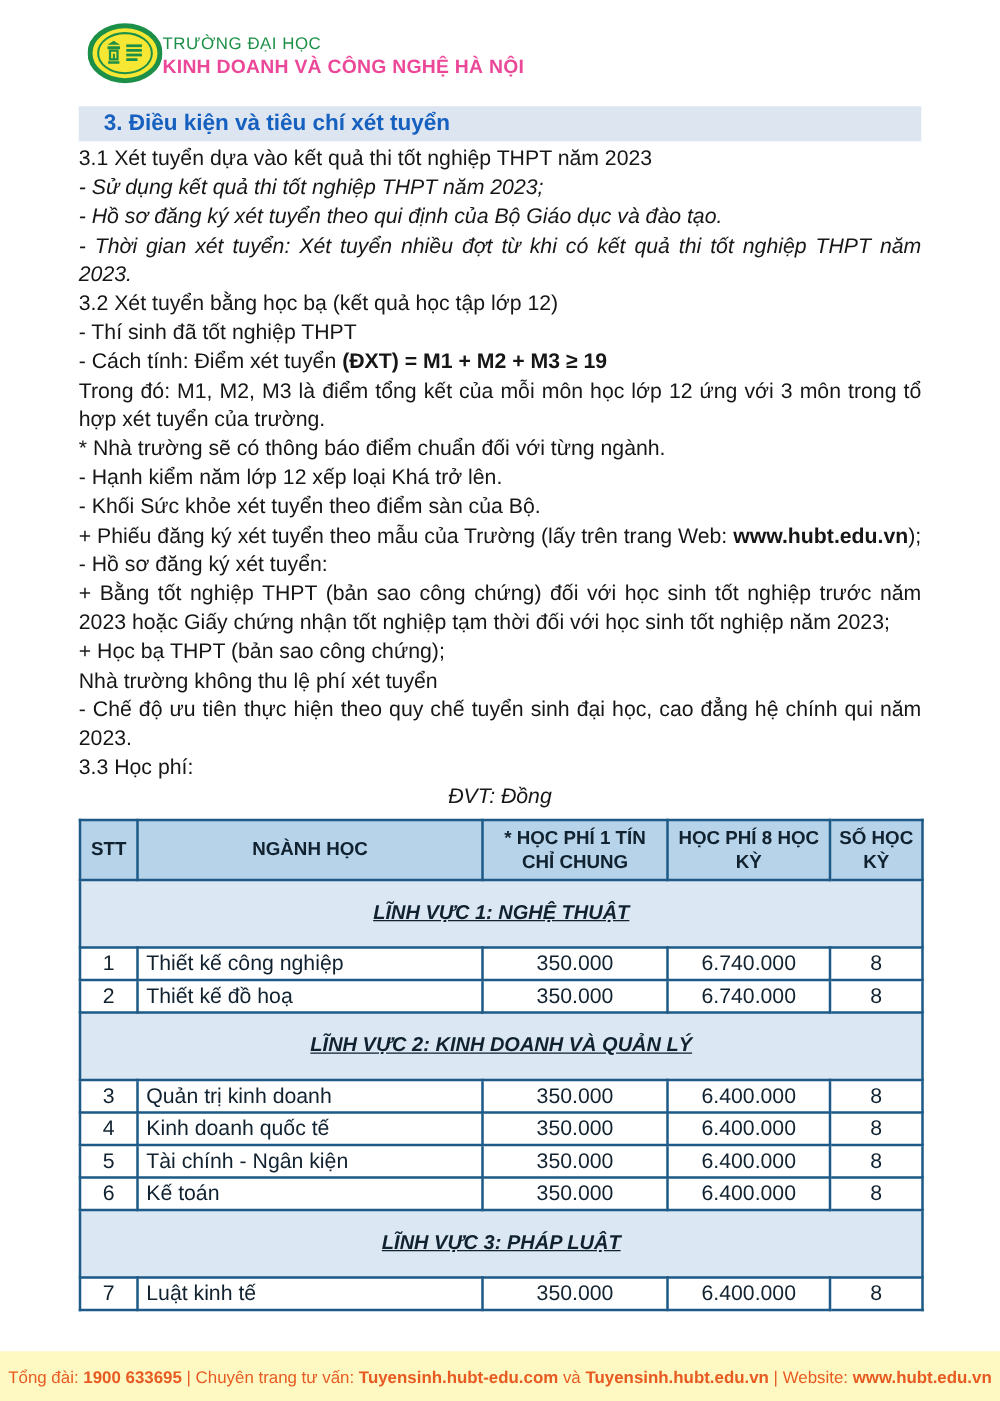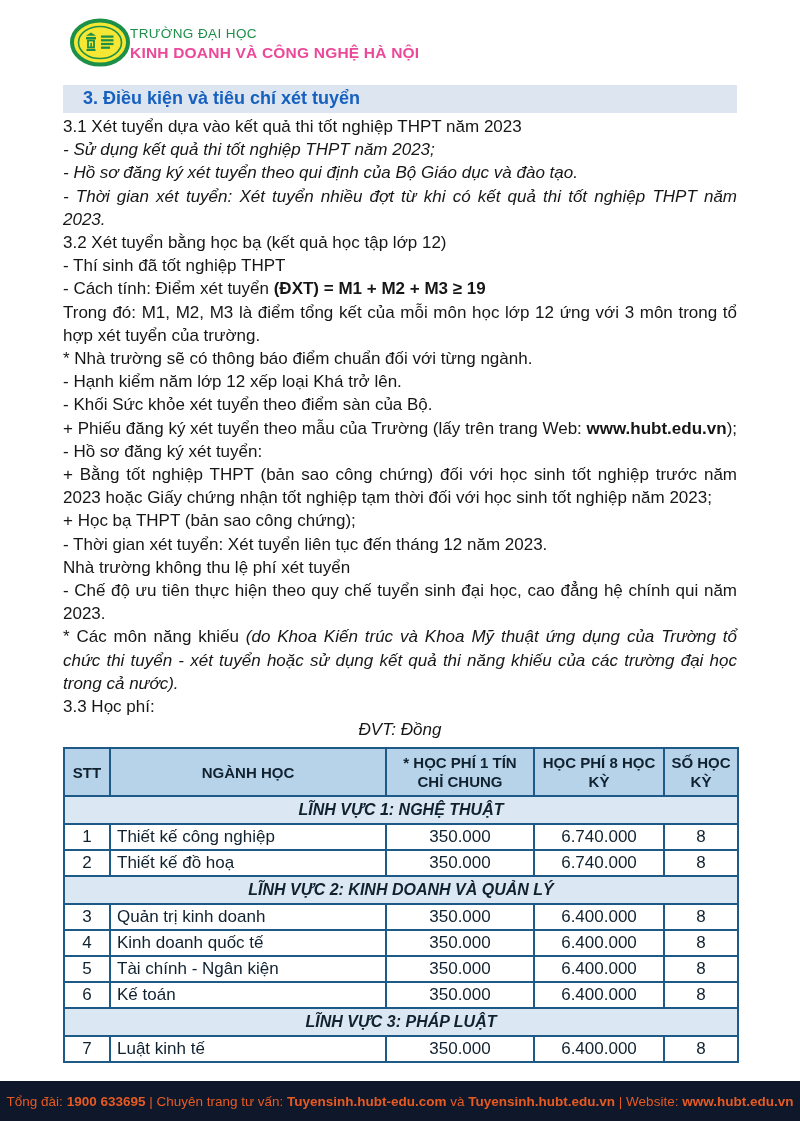--- a/index.html
+++ b/index.html
@@ -32,27 +32,27 @@
   table.hocphi th, table.hocphi td{
     border:2px solid #1d5a87;color:#10212f;
   }
   table.hocphi th{
     background:#b7d3e9;font-size:15px;font-weight:bold;text-align:center;
     padding:4px 2px;line-height:19px;
   }
   table.hocphi td{font-size:17px;padding:1px 6px;line-height:22px;background:#ffffff;}
   table.hocphi td.section-cell{
     background:#dbe7f3;font-weight:bold;font-style:italic;text-align:center;
-    font-size:16px;padding:2px 2px;
+    font-size:16px;padding:15px 2px;text-decoration:underline;
   }
   table.hocphi td.c0, table.hocphi td.c2, table.hocphi td.c3, table.hocphi td.c4{text-align:center;}
   table.hocphi td.c1{text-align:left;}
   
   .footer{
-    position:absolute;left:0;bottom:0;width:800px;height:40px;background:#0f172a;
+    position:absolute;left:0;bottom:0;width:800px;height:40px;background:#fef9c3;
     display:flex;align-items:center;justify-content:center;
     font-size:13.5px;color:#e75b22;white-space:nowrap;
   }
 </style>
 </head>
 <body>
 
 <div class="page">
 
   <div class="brand">
@@ -89,24 +89,22 @@
         <p><span class="r-n">- Thí sinh đã tốt nghiệp THPT</span></p>
         <p><span class="r-n">- Cách tính: Điểm xét tuyển </span><span class="r-b">(ĐXT) = M1 + M2 + M3 ≥ 19</span></p>
         <p><span class="r-n">Trong đó: M1, M2, M3 là điểm tổng kết của mỗi môn học lớp 12 ứng với 3 môn trong tổ hợp xét tuyển của trường.</span></p>
         <p><span class="r-n">* Nhà trường sẽ có thông báo điểm chuẩn đối với từng ngành.</span></p>
         <p><span class="r-n">- Hạnh kiểm năm lớp 12 xếp loại Khá trở lên.</span></p>
         <p><span class="r-n">- Khối Sức khỏe xét tuyển theo điểm sàn của Bộ.</span></p>
         <p><span class="r-n">+ Phiếu đăng ký xét tuyển theo mẫu của Trường (lấy trên trang Web: </span><span class="r-b">www.hubt.edu.vn</span><span class="r-n">);</span></p>
         <p><span class="r-n">- Hồ sơ đăng ký xét tuyển:</span></p>
         <p><span class="r-n">+ Bằng tốt nghiệp THPT (bản sao công chứng) đối với học sinh tốt nghiệp trước năm 2023 hoặc Giấy chứng nhận tốt nghiệp tạm thời đối với học sinh tốt nghiệp năm 2023;</span></p>
         <p><span class="r-n">+ Học bạ THPT (bản sao công chứng);</span></p>
-        <p><span class="r-n">- Thời gian xét tuyển: Xét tuyển liên tục đến tháng 12 năm 2023.</span></p>
         <p><span class="r-n">Nhà trường không thu lệ phí xét tuyển</span></p>
         <p><span class="r-n">- Chế độ ưu tiên thực hiện theo quy chế tuyển sinh đại học, cao đẳng hệ chính qui năm 2023.</span></p>
-        <p><span class="r-n">* Các môn năng khiếu </span><span class="r-i">(do Khoa Kiến trúc và Khoa Mỹ thuật ứng dụng của Trường tổ chức thi tuyển - xét tuyển hoặc sử dụng kết quả thi năng khiếu của các trường đại học trong cả nước).</span></p>
         <p><span class="r-n">3.3 Học phí:</span></p>
         <p class="align-right"><span class="r-i">ĐVT: Đồng</span></p>
       </div>
 
     <table class="hocphi">
       <colgroup>
         <col style="width:46px">
           <col style="width:276px">
           <col style="width:148px">
           <col style="width:130px">

